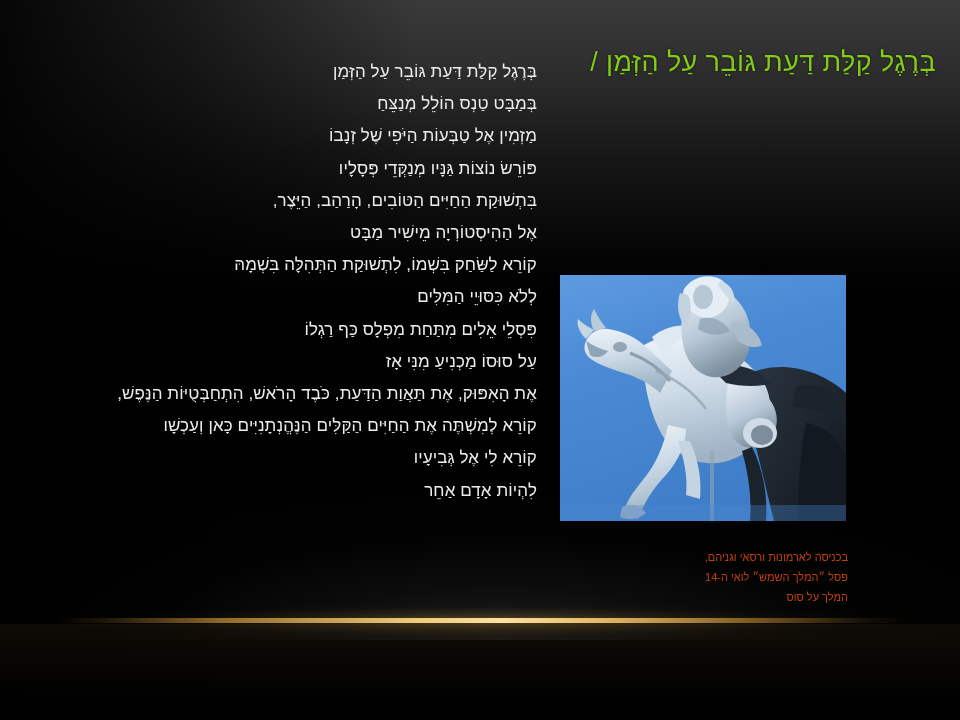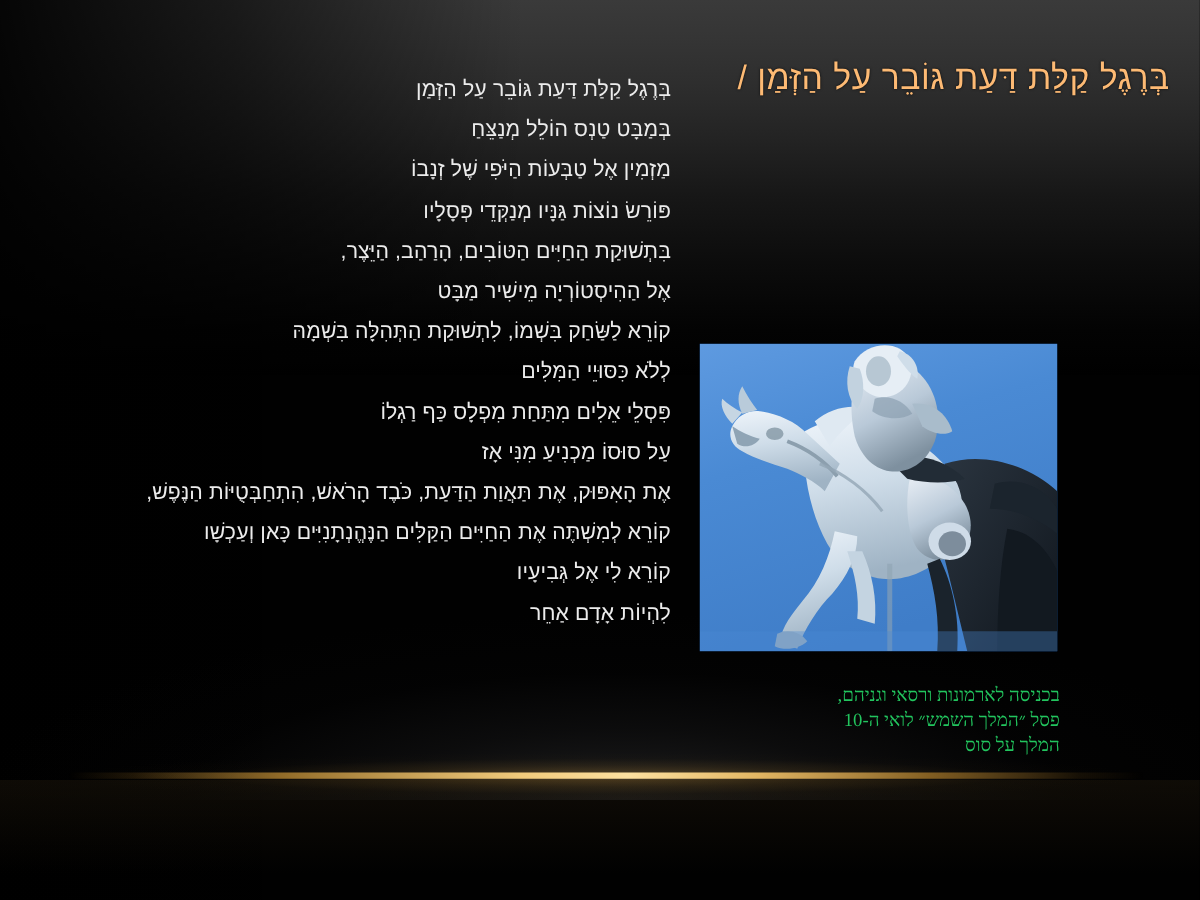--- a/index.html
+++ b/index.html
@@ -101,21 +101,21 @@
   
   .title-block {
     position: absolute;
     right: 24px;
     top: 44px;
     width: 520px;
     text-align: right;
     line-height: 1.35;
   }
   .title-line {
-    color: #fdba74;
+    color: #84cc16;
     font-size: 27px;
     font-weight: 400;
     letter-spacing: 0.4px;
     white-space: nowrap;
     text-shadow: 0 0 2px rgba(0,0,0,0.85);
   }
 
   
   .poem {
     position: absolute;
@@ -149,25 +149,24 @@
   
   .caption {
     position: absolute;
     right: 112px;
     top: 547px;
     width: 420px;
     text-align: right;
     direction: rtl;
   }
   .caption-line {
-    color: #22c55e;
-    font-size: 15px;
+    color: #c2410c;
+    font-size: 11px;
     line-height: 20px;
     white-space: nowrap;
-    font-family: Liberation Serif, serif;
   }
 </style>
 </head>
 <body>
 
 <div id="slide">
 
   <div class="bg-base"></div>
   <div class="bg-top-fade"></div>
   <div class="bg-left-sheen"></div>
@@ -275,17 +274,17 @@
       <path d="M182 176 C188 198 192 220 190 246 L206 246 C208 218 202 192 192 172 Z" fill="#1a232c"></path>
 
       <rect x="150" y="176" width="4" height="70" fill="#8fa3b3" opacity="0.6"></rect>
 
       <rect x="0" y="230" width="286" height="16" fill="#4a8ad4" opacity="0.35"></rect>
     </svg>
   </div>
 
   <div class="caption">
     <div class="caption-line">בכניסה לארמונות ורסאי וגניהם,</div>
-    <div class="caption-line">פסל ״המלך השמש״ לואי ה-10</div>
+    <div class="caption-line">פסל ״המלך השמש״ לואי ה-14</div>
     <div class="caption-line">המלך על סוס</div>
   </div>
 
 </div>
 
 </body></html>

